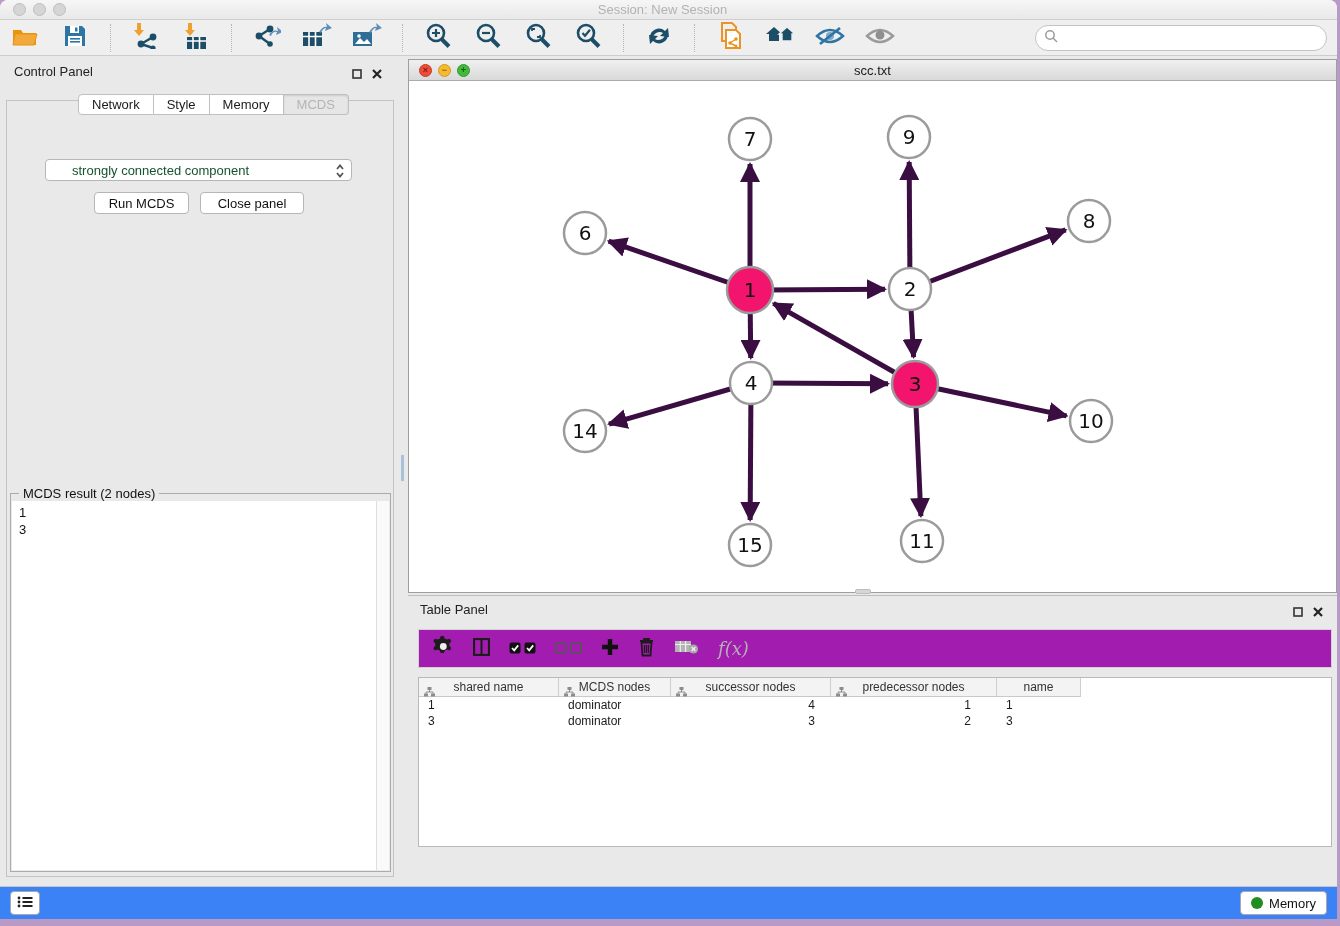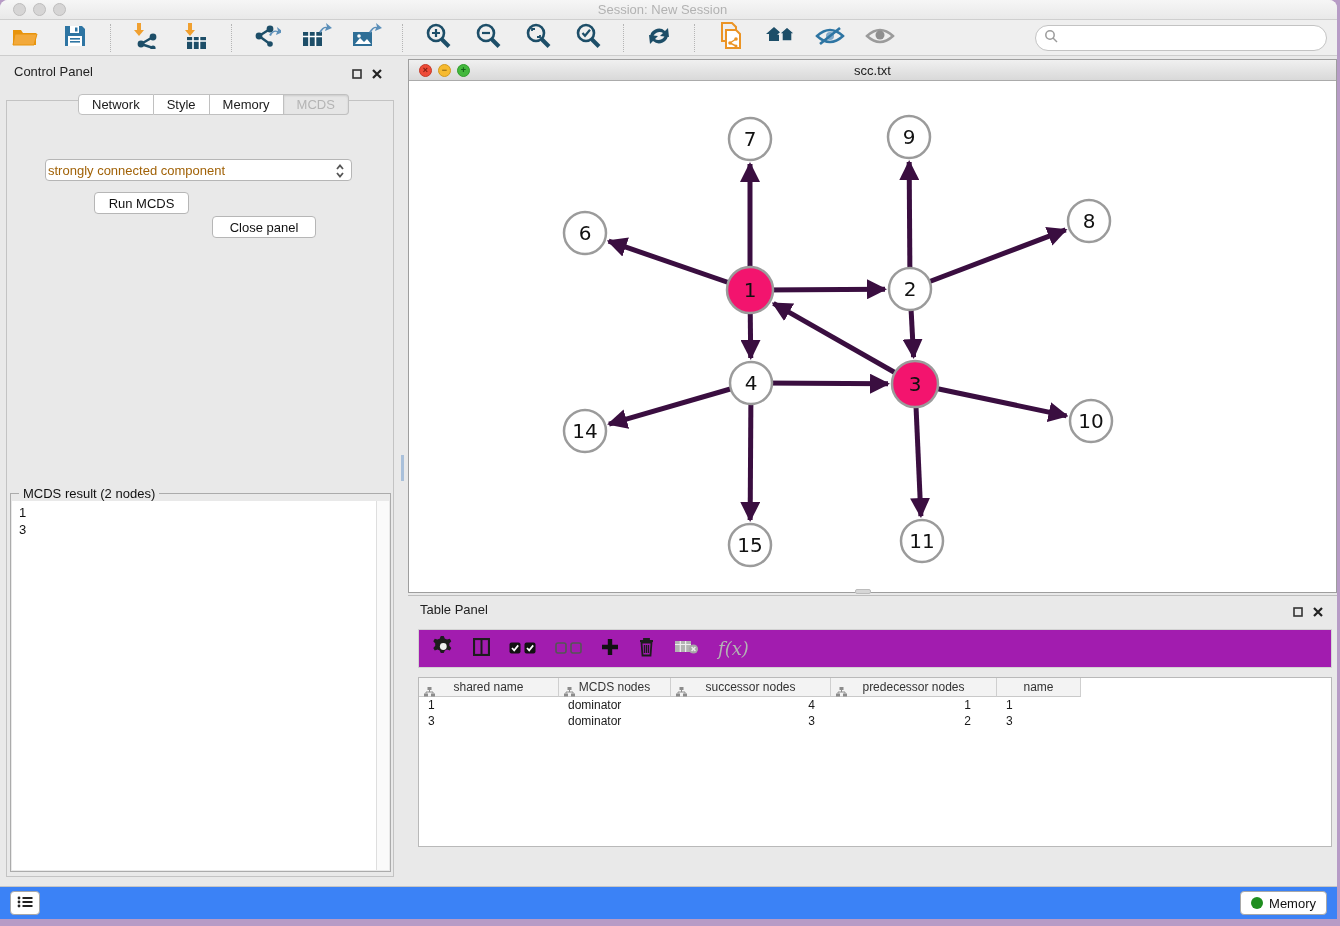--- a/index.html
+++ b/index.html
@@ -37,22 +37,22 @@
   .seg { font-size:13px; color:#1a1a1a; background:#fff; border:1px solid #c0c0c0;
          border-left:none; padding:2px 13px; height:21px; display:flex; align-items:center; }
   .seg:first-child { border-left:1px solid #c0c0c0; border-radius:4px 0 0 4px; }
   .seg:last-child { border-radius:0 4px 4px 0; }
   .seg.sel { background:#e6e6e6; color:#b4b4b4; box-shadow:inset 0 1px 2px rgba(0,0,0,.12); }
   #cp-tabs { left:78px; top:94px; }
   #opt-label { position:absolute; left:6px; top:137px; width:388px; text-align:center;
                font-size:13px; color:#111; }
   #criterion { position:absolute; left:45px; top:159px; width:307px; height:22px;
                background:#fff; border:1px solid #b6b6b6; border-radius:4px;
-               display:flex; align-items:center; font-size:13px; color:#a16207;
-               padding-left:2px; }
+               display:flex; align-items:center; font-size:13px; color:#14532d;
+               padding-left:26px; }
   #criterion .chev { position:absolute; right:6px; top:3px; }
   .aqua-btn { position:absolute; height:22px; background:#fff; border:1px solid #b6b6b6;
               border-radius:4px; font-size:13px; color:#111; display:flex;
               align-items:center; justify-content:center; }
   #mcds-fieldset { position:absolute; left:10px; top:493px; width:381px; height:379px;
                    border:1px solid #ababab; }
   #mcds-legend { position:absolute; left:8px; top:-8px; background:#e9e9e9;
                  padding:0 4px; font-size:13px; color:#111; }
   #mcds-inner { position:absolute; left:1px; top:7px; right:1px; bottom:1px; background:#fff; }
   #mcds-list { position:absolute; left:0; top:0; right:13px; bottom:0;
@@ -306,21 +306,21 @@
   <div id="criterion">
     <span>strongly connected component</span>
     <span class="chev">
       <svg width="10" height="16">
           <path d="M2 6 L5 2.5 L8 6" fill="none" stroke="#555" stroke-width="1.8"></path>
           <path d="M2 10 L5 13.5 L8 10" fill="none" stroke="#555" stroke-width="1.8"></path>
         </svg>
     </span>
   </div>
   <button class="aqua-btn" style="left:94px; top:192px; width:95px;">Run MCDS</button>
-  <button class="aqua-btn" style="left:212px; top:192px; width:104px;margin-top:24px;">Close panel</button>
+  <button class="aqua-btn" style="left:200px; top:192px; width:104px;">Close panel</button>
   <div id="mcds-fieldset">
     <div id="mcds-legend">MCDS result (2 nodes)</div>
     <div id="mcds-inner">
       <div id="mcds-list">
           <div>1</div>
           <div>3</div>
         </div>
       <div id="mcds-scroll"></div>
     </div>
   </div>

